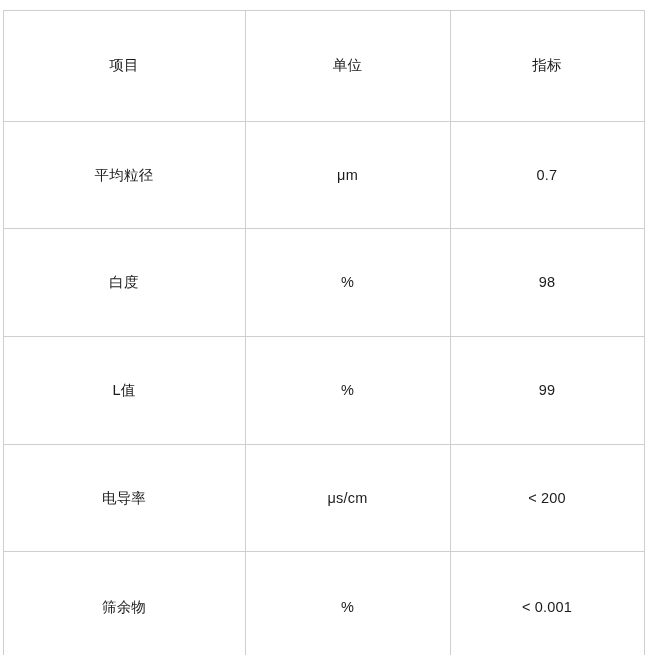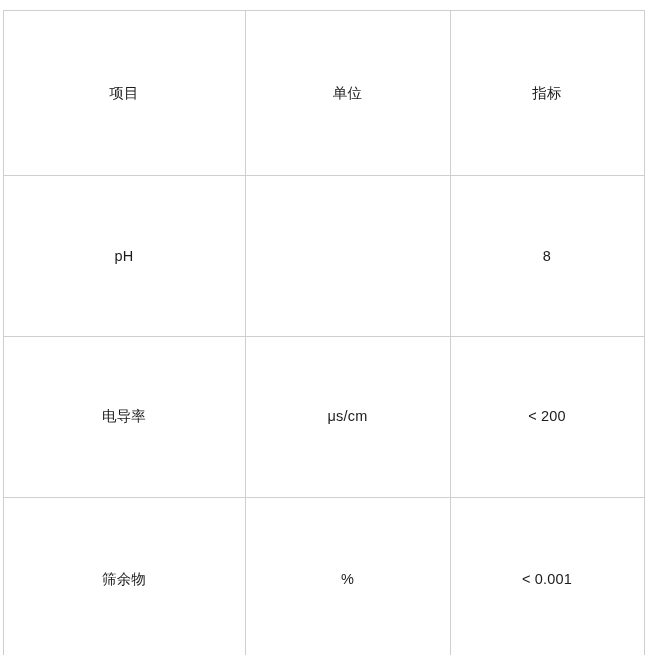--- a/index.html
+++ b/index.html
@@ -71,27 +71,49 @@
           </td>
         <td>
             <span class="cell-text">单位</span>
           </td>
         <td>
             <span class="cell-text">指标</span>
           </td>
       </tr>
       <tr>
         <td>
-            <span class="cell-text">pH</span>
+            <span class="cell-text">平均粒径</span>
           </td>
         <td>
-            <span class="cell-text"></span>
+            <span class="cell-text">μm</span>
           </td>
         <td>
-            <span class="cell-text">8</span>
+            <span class="cell-text">0.7</span>
+          </td>
+      </tr>
+      <tr>
+        <td>
+            <span class="cell-text">白度</span>
+          </td>
+        <td>
+            <span class="cell-text">%</span>
+          </td>
+        <td>
+            <span class="cell-text">98</span>
+          </td>
+      </tr>
+      <tr>
+        <td>
+            <span class="cell-text">L值</span>
+          </td>
+        <td>
+            <span class="cell-text">%</span>
+          </td>
+        <td>
+            <span class="cell-text">99</span>
           </td>
       </tr>
       <tr>
         <td>
             <span class="cell-text">电导率</span>
           </td>
         <td>
             <span class="cell-text">μs/cm</span>
           </td>
         <td>

